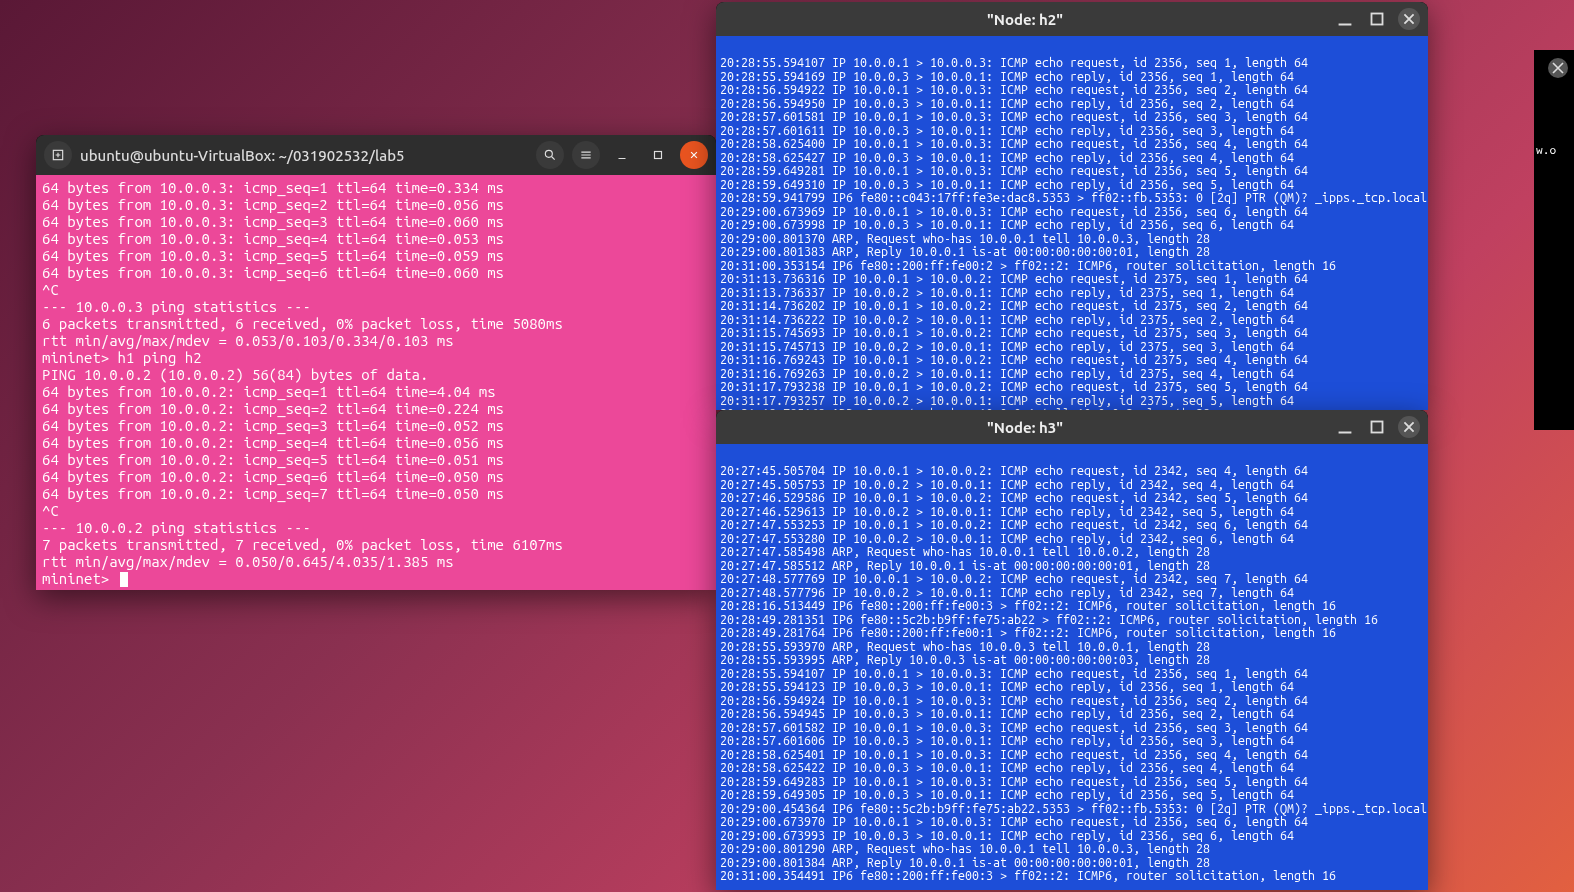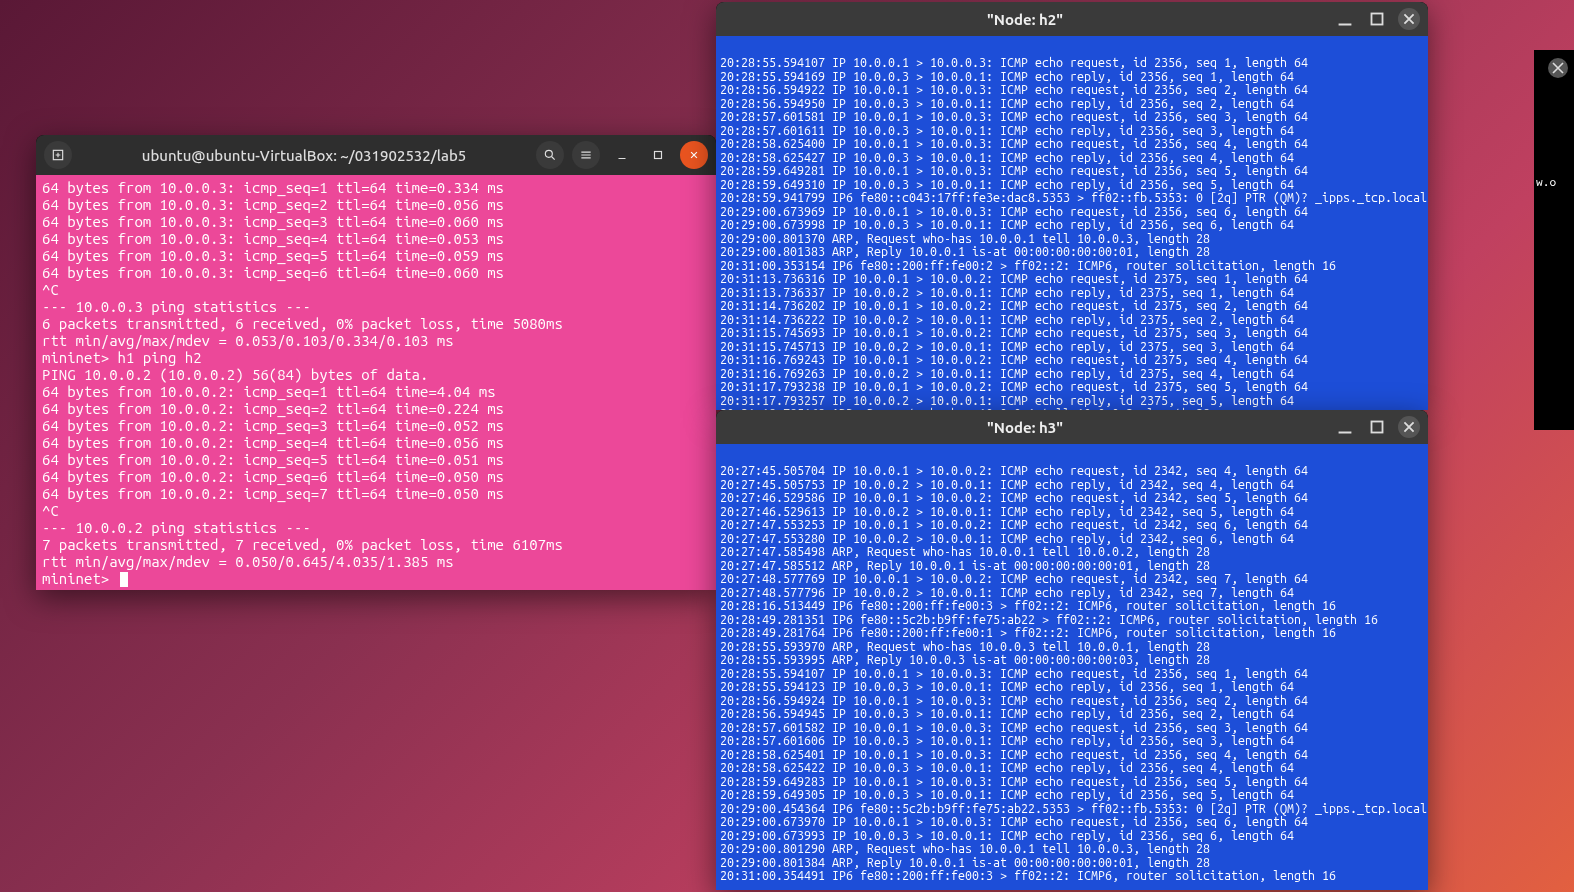--- a/index.html
+++ b/index.html
@@ -26,21 +26,21 @@
   .ubuntu-titlebar {
     background: #2e2e2e;
     height: 40px;
     display: flex;
     align-items: center;
     padding: 0 8px;
     gap: 8px;
   }
   .ub-title {
     flex: 1;
-    text-align: center;
+    text-align: left;
     color: #ddd;
     font-family: Ubuntu, sans-serif;
     font-size: 15px;
     font-weight: 500;
   }
   .ub-btn {
     width: 28px;
     height: 28px;
     border-radius: 50%;
     background: #3a3a3a;
@@ -117,21 +117,21 @@
 </style>
 </head>
 <body>
 
 <div class="bg-win">
   <div class="close-top">
     <svg viewBox="0 0 24 24">
         <path d="M6 6 L18 18 M6 18 L18 6" stroke="#ddd" stroke-width="2" fill="none"></path>
       </svg>
   </div>
-  <div style="margin-top:84px;">w.o</div>
+  <div style="margin-top:52px;">w.o</div>
 </div>
 
 <div class="window" style="left:36px; top:135px; width:680px; height:455px;">
   <div class="ubuntu-titlebar">
     <div class="ub-btn">
       <svg viewBox="0 0 24 24">
           <rect x="4" y="4" width="16" height="16" fill="none" stroke="#ddd" stroke-width="2"></rect>
           <path d="M12 8 v8 M8 12 h8" stroke="#ddd" stroke-width="2"></path>
         </svg>
     </div>

